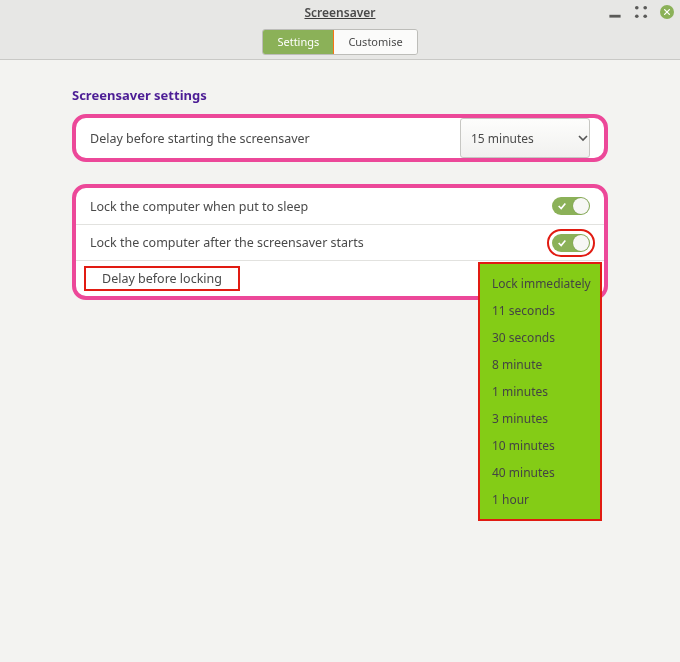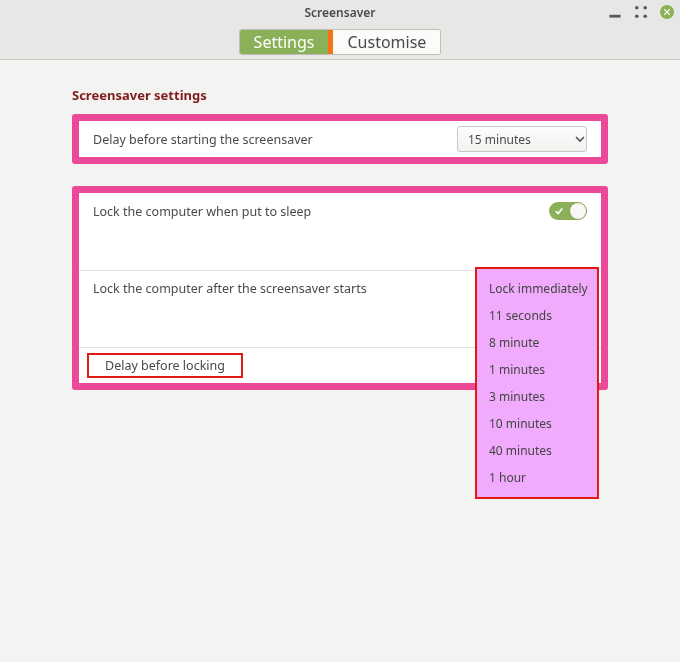--- a/index.html
+++ b/index.html
@@ -15,20 +15,21 @@
   }
 
   
   .titlebar {
     height: 24px;
     background: #e7e7e5;
     position: relative;
     display: flex;
     align-items: center;
     justify-content: center;
+    text-decoration: underline;
   }
   .titlebar .title {
     font-weight: 600;
     font-size: 12px;
     color: #4a4a4a;
   }
   .win-controls {
     position: absolute;
     right: 6px;
     top: 0;
@@ -70,68 +71,68 @@
     border: 1px solid #bdbdb9;
     border-radius: 3px;
     overflow: hidden;
   }
   .tab {
     min-width: 70px;
     padding: 0 14px;
     display: inline-flex;
     align-items: center;
     justify-content: center;
-    font-size: 16px;
+    font-size: 11px;
     background: #fbfbfa;
     color: #4a4a4a;
     cursor: pointer;
   }
   .tab.active {
     background: #8bb158;
     color: #ffffff;
   }
-  .tab + .tab { border-left: 5px solid #f97316; }
+  .tab + .tab { border-left: 1px solid #f97316; }
 
   
   .content {
     background: #f3f3f1;
     padding: 20px 72px 20px 72px;
     min-height: calc(100% - 60px);
   }
 
   .section-title {
     font-weight: 700;
     font-size: 13px;
-    color: #7f1d1d;
+    color: #4c1d95;
     margin: 6px 0 10px 0;
   }
 
   .panel {
     background: #ffffff;
-    border: 7px solid #ec4899;
-    border-radius: 3px;
+    border: 4px solid #ec4899;
+    border-radius: 14px;
     overflow: visible;
     position: relative;
   }
   .row {
     display: flex;
     align-items: center;
     justify-content: space-between;
     min-height: 36px;
     padding: 0 14px;
     color: #4a4a4a;
     font-size: 12.5px;
     position: relative;
   }
-  .row + .row { border-top: 1px solid #e2e2df; margin-top: 41px; }
+  .row + .row { border-top: 1px solid #e2e2df; }
 
   
   .combo {
     width: 130px;
-    height: 26px;
+    height: 40px;
     border: 1px solid #c7c7c3;
     border-radius: 3px;
     display: flex;
     align-items: center;
     justify-content: space-between;
     padding: 0 1px 0 10px;
     font-size: 12px;
     background: linear-gradient(#fdfdfc, #f1f1ef);
     color: #4a4a4a;
     cursor: pointer;
@@ -169,21 +170,21 @@
     padding: 2px 16px;
     margin-left: -6px;
   }
 
   
   .popup {
     position: absolute;
     right: 2px;
     top: 74px;
     width: 124px;
-    background: #f0abfc;
+    background: #84cc16;
     border: 2px solid #e11b12;
     padding: 6px 0;
     z-index: 30;
   }
   .popup .opt {
     padding: 5px 12px;
     font-size: 12px;
     color: #444;
     cursor: pointer;
     white-space: nowrap;
@@ -269,20 +270,21 @@
     </div>
 
     <div class="row">
       <span class="hl-inline">Delay before locking</span>
       <span style="width:130px"></span>
     </div>
 
     <div class="popup">
       <div class="opt">Lock immediately</div>
       <div class="opt">11 seconds</div>
+      <div class="opt">30 seconds</div>
       <div class="opt">8 minute</div>
       <div class="opt">1 minutes</div>
       <div class="opt">3 minutes</div>
       <div class="opt">10 minutes</div>
       <div class="opt">40 minutes</div>
       <div class="opt">1 hour</div>
     </div>
 
   </div>
 

